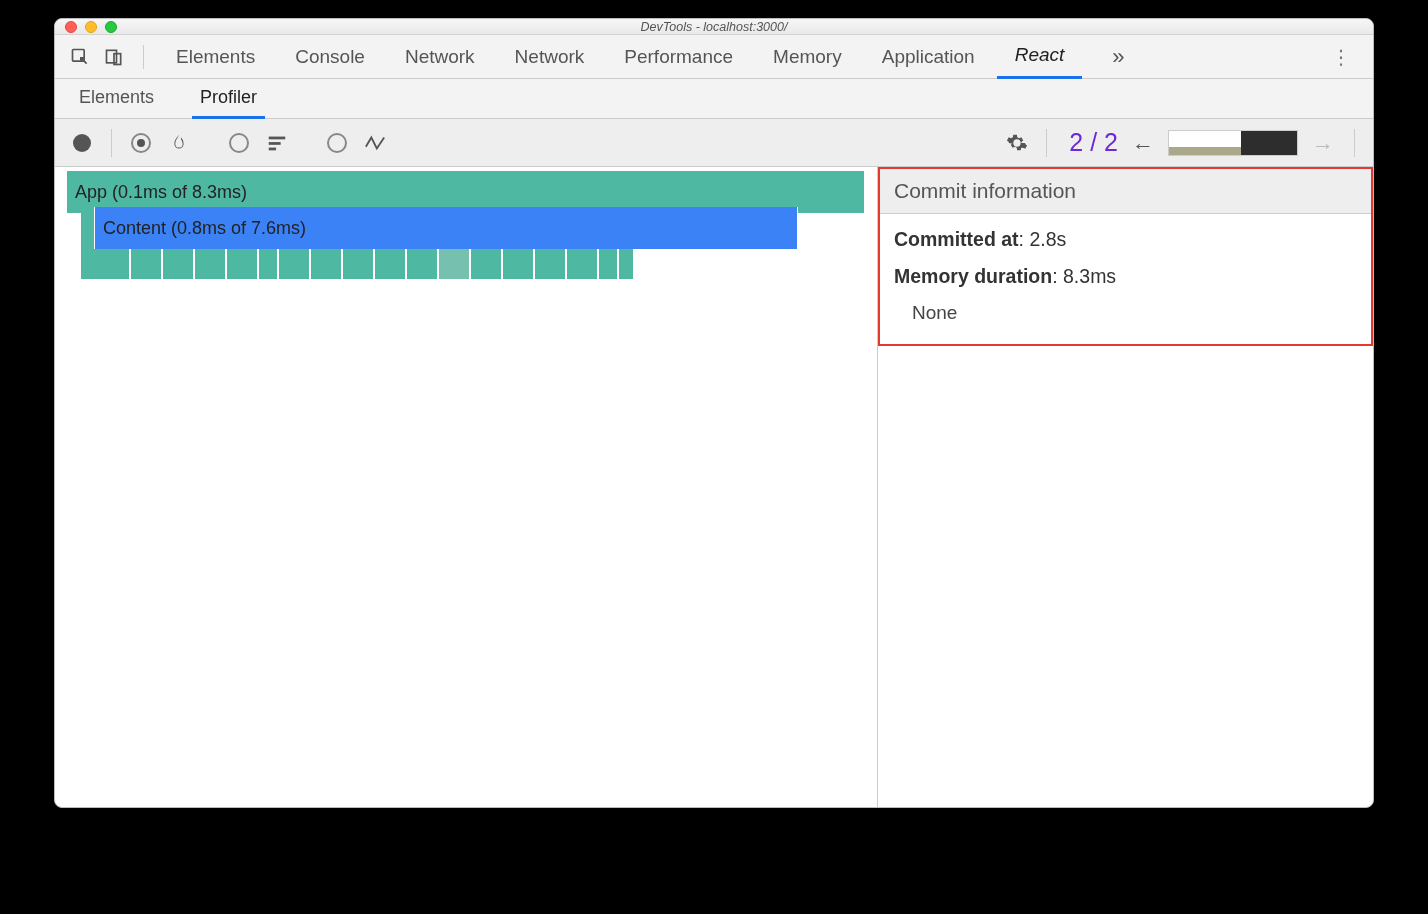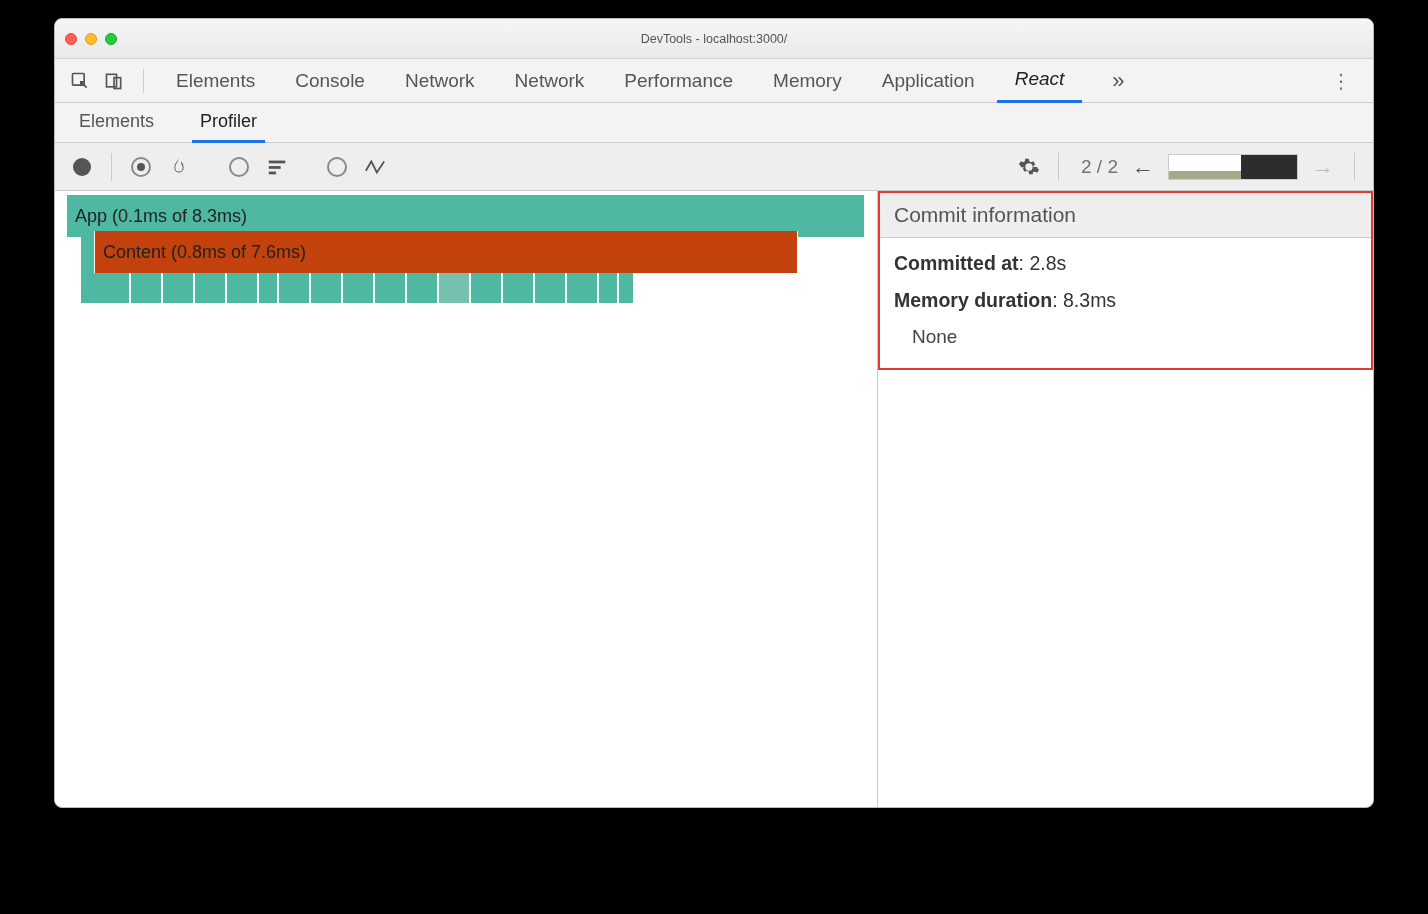--- a/index.html
+++ b/index.html
@@ -10,27 +10,28 @@
     margin-top: 18px;
     background: #fff;
     border-radius: 8px;
     box-shadow: 0 28px 60px rgba(0,0,0,0.55);
     overflow: hidden;
     display:flex;
     flex-direction: column;
     border:1px solid #bbb;
   }
   .titlebar {
-    height: 40px;
+    height: 16px;
     background: linear-gradient(#f6f6f6,#e9e9e9);
     display:flex;
     align-items:center;
     padding: 0 10px;
     border-bottom:1px solid #d2d2d2;
     position:relative;
+    font-style:italic;
   }
   .traffic { display:flex; gap:8px; }
   .dot { width:12px; height:12px; border-radius:50%; }
   .dot.red{background:#ff5f57;border:1px solid #e1493f;}
   .dot.yellow{background:#ffbd2e;border:1px solid #e1a116;}
   .dot.green{background:#28c940;border:1px solid #1ba92c;}
   .title-center{
     position:absolute; left:0; right:0; text-align:center;
     font-size:12.5px; color:#555;
   }
@@ -74,21 +75,21 @@
     color:#555;
     position:relative;
   }
   .tvline{width:1px;height:28px;background:#ccc;margin:0 6px;}
   .rec { width:18px; height:18px; border-radius:50%; background:#555; }
   .rad {
     width:20px; height:20px; border-radius:50%; border:2px solid #888; display:flex; align-items:center; justify-content:center;
   }
   .rad .inner{ width:8px; height:8px; border-radius:50%; background:#555;}
   .flame-ico, .rank-ico, .wave-ico, .gear-ico { width:22px; height:22px; }
-  .pager { font-size:19px; color:#737373; margin-left:8px;}
+  .pager { font-size:25px; color:#6d28d9; margin-left:8px;}
   .arrow{ font-size:22px; color:#555; padding:0 6px;}
   .commitbar { display:flex; height:26px; width:130px; border:1px solid #ccc;}
   .commitbar .c1{width:56%; background:#fff;border-bottom:8px solid #a9a88a;}
   .commitbar .c2{width:44%; background:#2d2d2d;}
 
   .main {
     flex:1;
     display:flex;
     min-height:0;
   }
@@ -133,21 +134,21 @@
     height:42px;
     display:flex;
     align-items:center;
     padding-left:8px;
     font-size:18px;
     color:#222;
     border-right:1px solid #fff;
     position:relative;
   }
   .teal { background:#4fb8a3; }
-  .yellowbar { background:#c2410c; }
+  .yellowbar { background:#3b82f6; }
   .leafrow { display:flex; gap:2px; height:30px; margin-left:14px; }
   .leafrow .lf { background:#4fb8a3; height:30px;}
   .leafrow .lf.muted{ background:#66b9a5; opacity:0.9;}
 
   svg { display:block; }
 </style>
 </head>
 <body>
 
 <div class="window">

